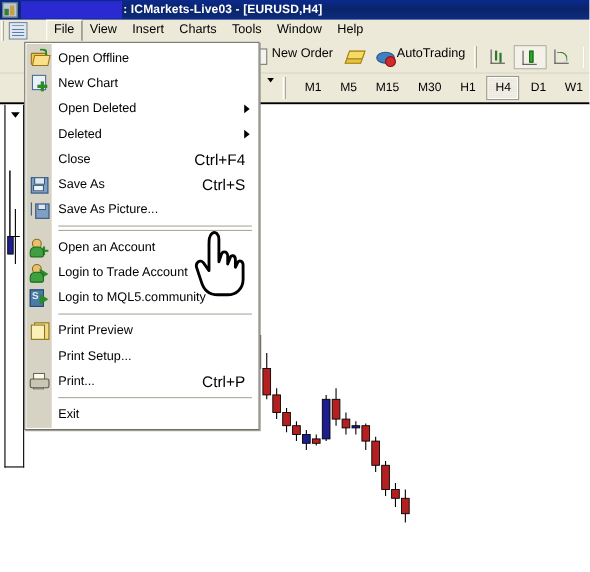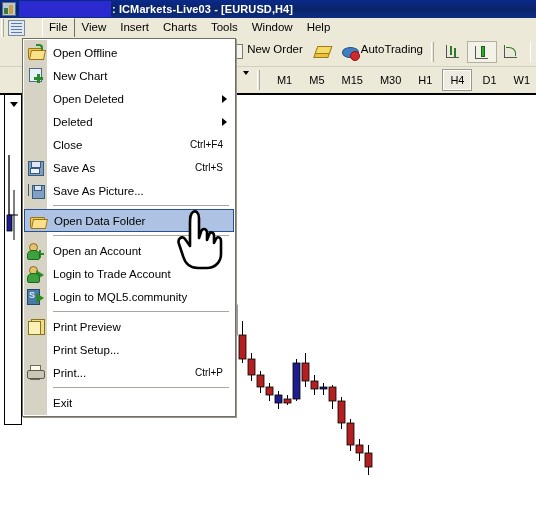--- a/index.html
+++ b/index.html
@@ -166,21 +166,21 @@
   }
   .dd-gutter {
     position:absolute; left:1px; top:1px; bottom:1px; width:23px;
     background:#d6d3c4;
   }
   .dd-item {
     position:relative; display:flex; align-items:center; height:23px;
     padding-left:30px; padding-right:8px; font-size:11.5px; color:#000;
     cursor:default; z-index:2;
   }
-  .dd-item .shortcut { margin-left:auto; font-size:10px; color:#000; padding-right:4px;}
+  .dd-item .shortcut { margin-left:auto; font-size:14px; color:#000; padding-right:4px;}
   .dd-item .arrow {
     margin-left:auto; width:0;height:0;
     border-top:4px solid transparent;border-bottom:4px solid transparent;border-left:5px solid #000;
   }
   .dd-item.highlight {
     background:#aec3e3; border:1px solid #2a4f8f; margin:0 1px;
     padding-left:29px; height:23px;
   }
   .dd-sep {
     height:1px; margin:3px 6px 3px 30px; background:#aca899; position:relative; z-index:2;
@@ -440,24 +440,20 @@
           <span>Save As</span>
           <span class="shortcut">Ctrl+S</span>
         </div>
         <div class="dd-item">
           <span class="dd-ico g-savepic">
             <i></i>
           </span>
           <span>Save As Picture...</span>
         </div>
         <div class="dd-sep"></div>
-        <div class="dd-item highlight">
-          <span class="dd-ico g-folder"><i></i></span>
-          <span>Open Data Folder</span>
-        </div>
         <div class="dd-sep"></div>
         <div class="dd-item">
           <span class="dd-ico g-user">
             <i></i>
           </span>
           <span>Open an Account</span>
         </div>
         <div class="dd-item">
           <span class="dd-ico g-login">
             <i></i>

